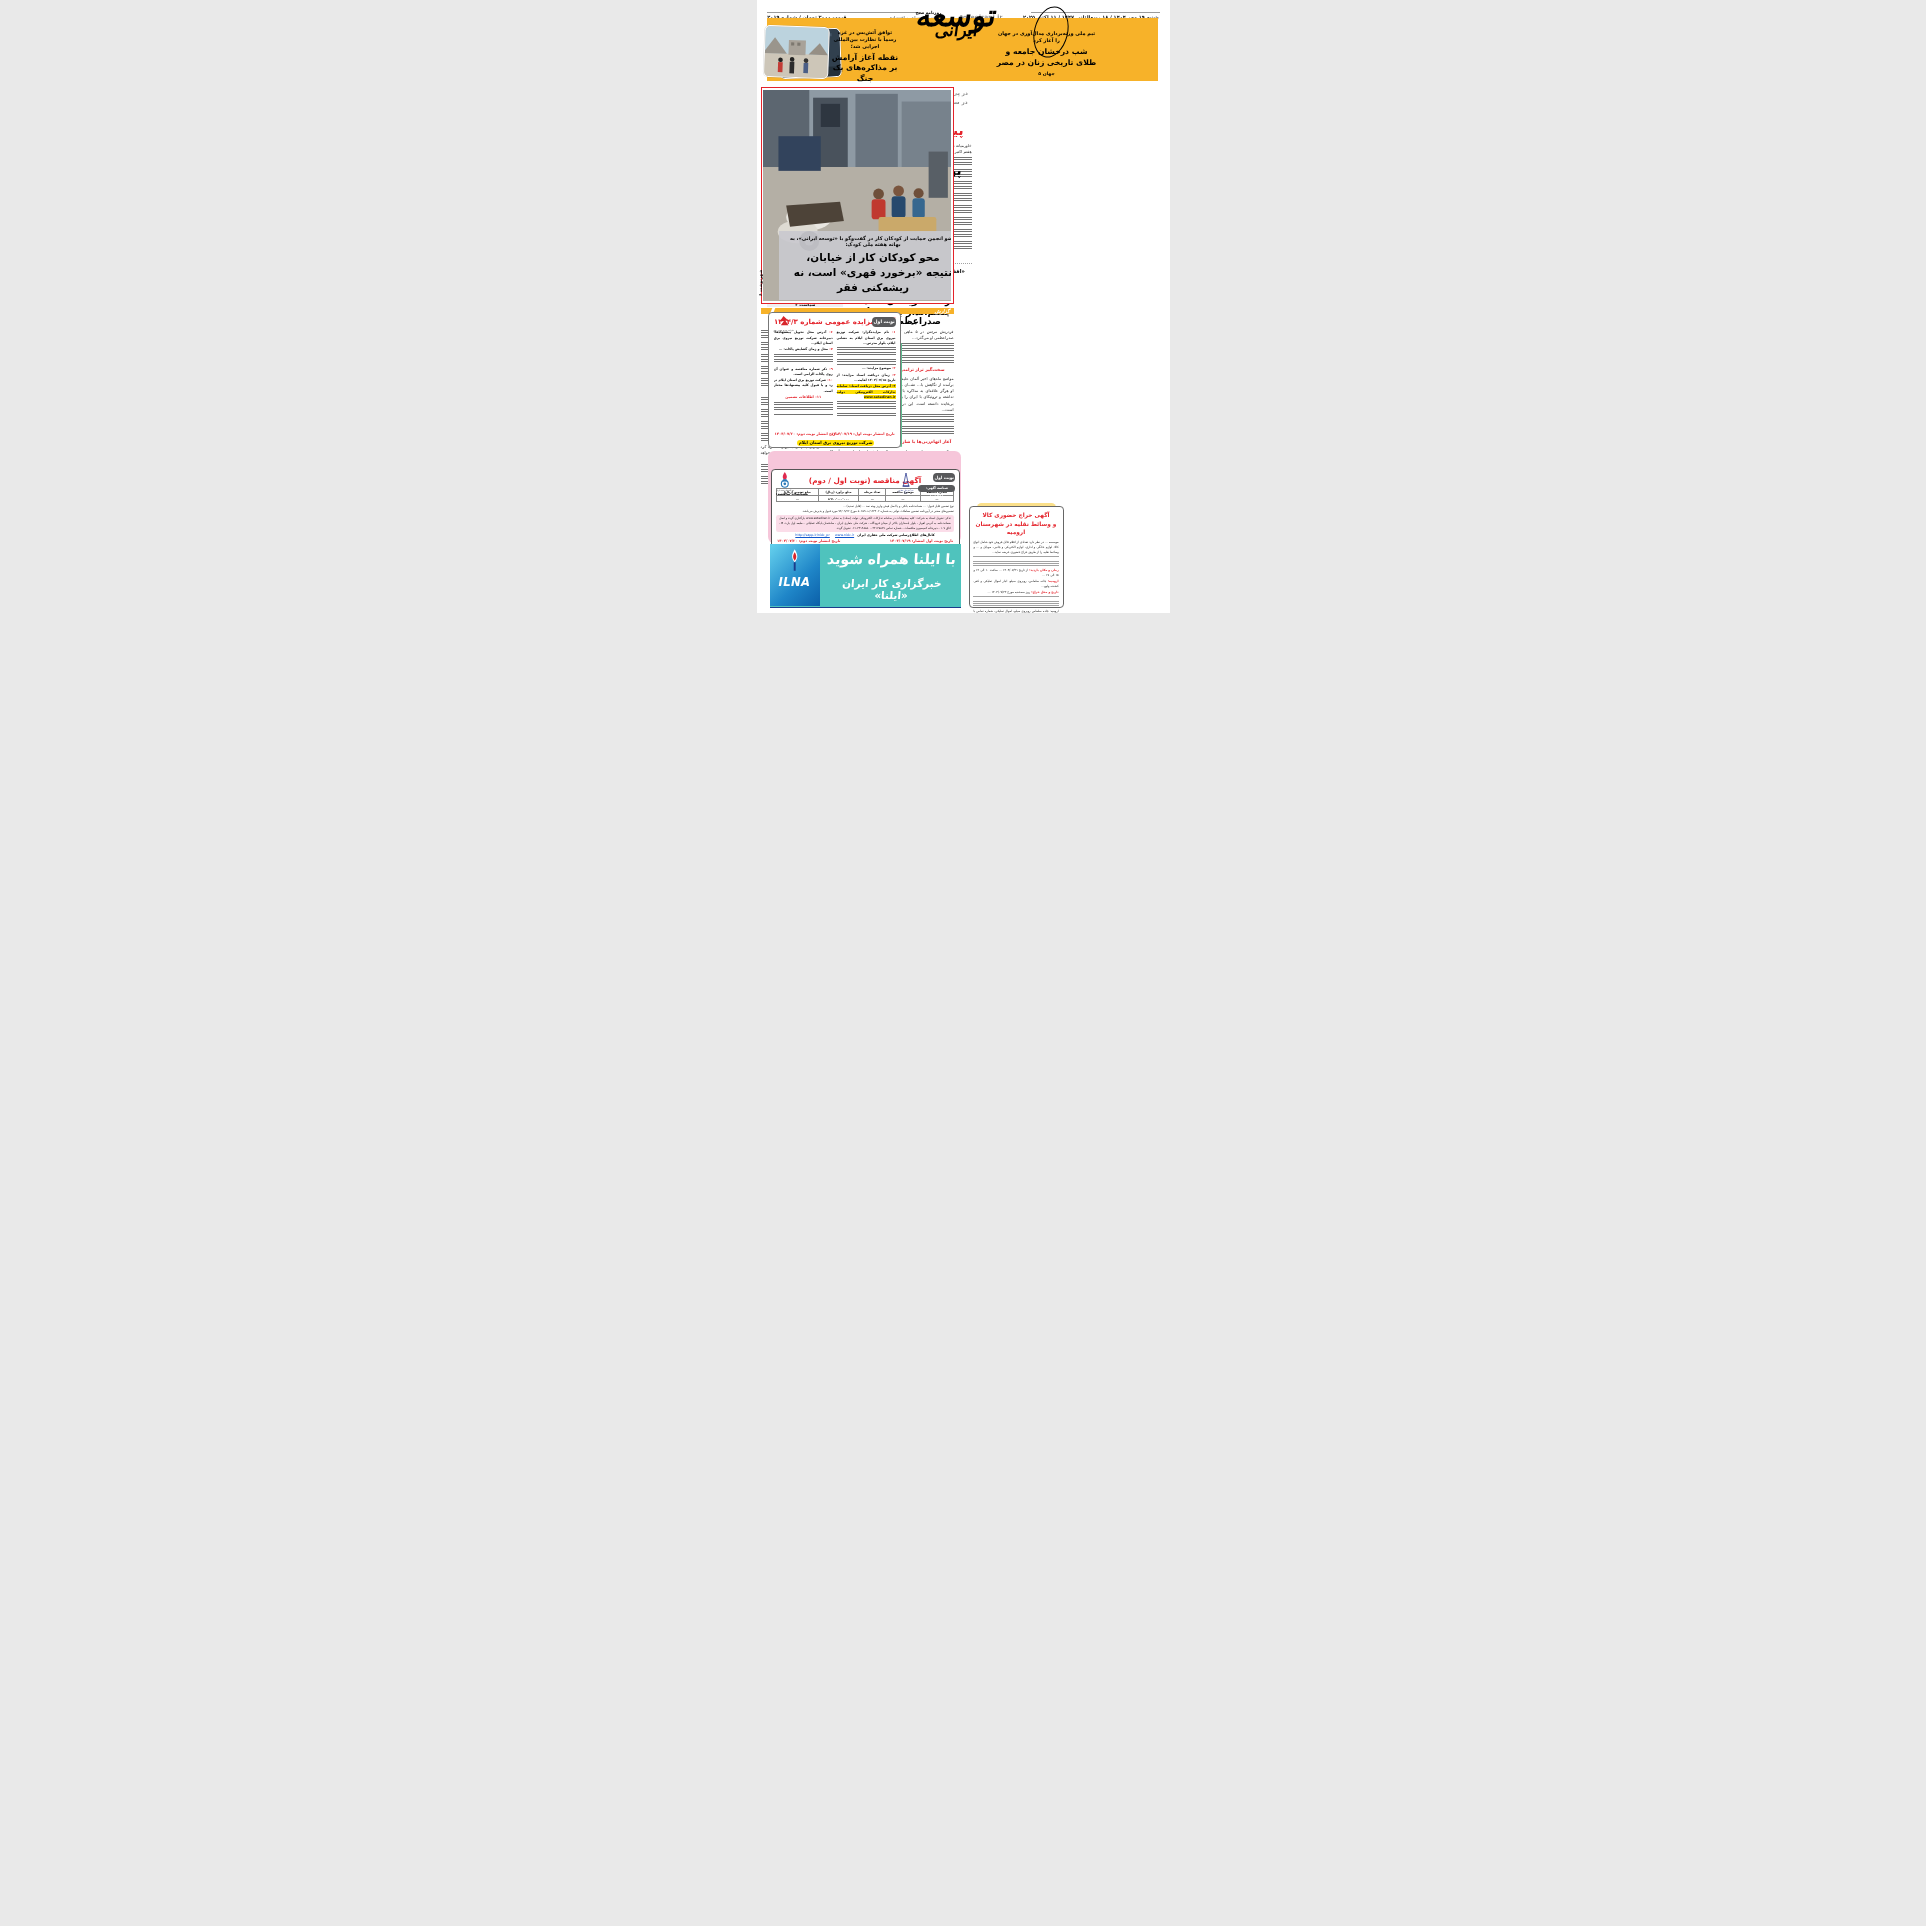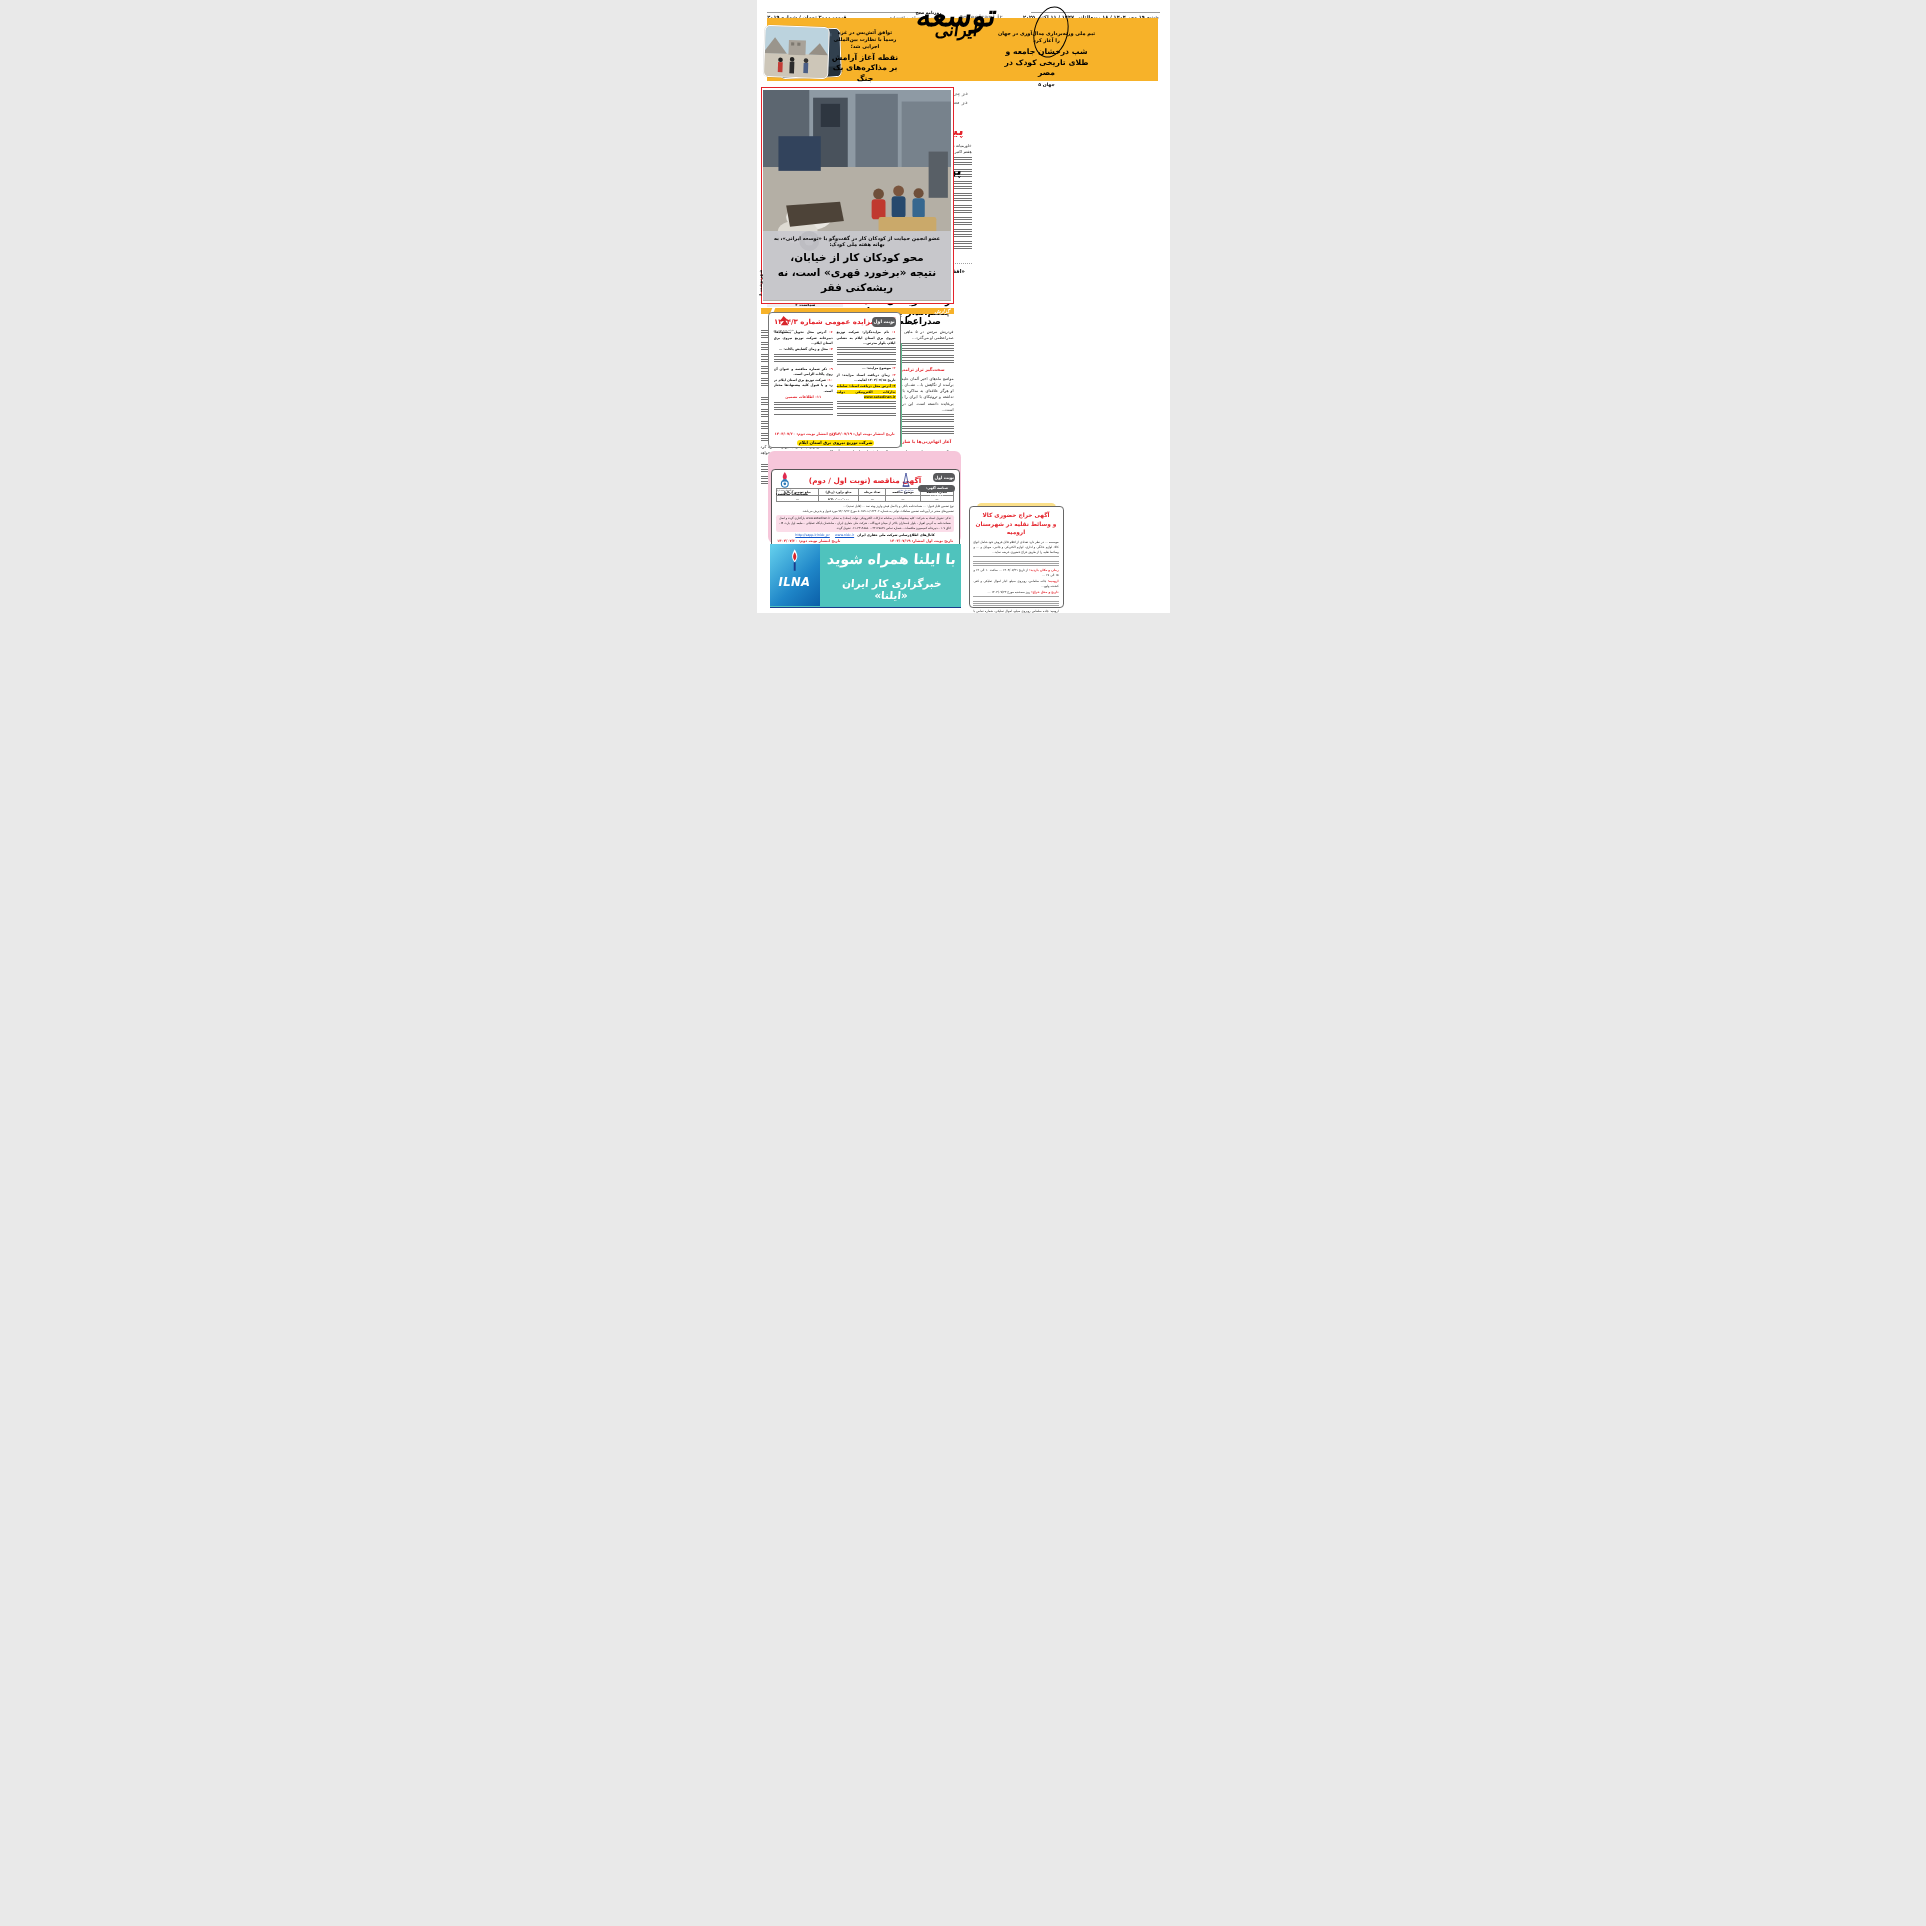--- a/index.html
+++ b/index.html
@@ -102,21 +102,21 @@
         <rect x="92" y="54" width="32" height="44" rx="6" fill="#3a73b5"></rect>
       <circle cx="52" cy="82" r="7" fill="#e8c24a"></circle>
         <circle cx="108" cy="78" r="7" fill="#e8c24a"></circle>
       <rect x="20" y="10" width="120" height="8" fill="#46586a"></rect>
     </svg>
   </div>
   <div class="abs ctr" style="right:73px;top:30px;width:100px;">
     <div class="banner-kicker">تیم ملی وزنه‌برداری مدال‌آوری در جهان را آغاز کرد</div>
     <div class="banner-head" style="margin-top:2.3px;">
       <div>شب درخشان جامعه و</div>
-      <div>طلای تاریخی کودک در مصر</div>
+      <div>طلای تاریخی زنان در مصر</div>
     </div>
     <div class="banner-tag">جهان ۵</div>
   </div>
 
   <div class="abs ctr" style="left:70px;top:28.5px;width:77px;">
     <div class="banner-kicker">
       <div>توافق آتش‌بس در غزه</div>
       <div>رسماً با نظارت بین‌المللی اجرایی شد؛</div>
     </div>
     <div class="banner-head" style="margin-top:2.3px;">
@@ -232,21 +232,21 @@
         <circle cx="300" cy="270" r="14" fill="#6e4f3a"></circle>
           <rect x="282" y="284" width="36" height="52" rx="8" fill="#c0392f"></rect>
         <circle cx="352" cy="262" r="14" fill="#7a553e"></circle>
           <rect x="334" y="276" width="36" height="56" rx="8" fill="#27496d"></rect>
         <circle cx="404" cy="268" r="13" fill="#6e4f3a"></circle>
           <rect x="388" y="281" width="32" height="52" rx="8" fill="#36678f"></rect>
         <rect x="300" y="330" width="150" height="40" rx="6" fill="#caa96a"></rect>
         <rect x="430" y="160" width="50" height="120" fill="#585f66"></rect>
       </svg>
 
-      <div class="abs ctr" style="left:0;bottom:1.5px;width:100%;padding:3.9px 5.4px 4.6px;background:rgba(201,201,206,.92);">
+      <div class="abs ctr" style="left:16px;bottom:1.5px;width:100%;padding:3.9px 5.4px 4.6px;background:rgba(201,201,206,.92);">
         <div class="cap-k">عضو انجمن حمایت از کودکان کار در گفت‌وگو با «توسعه ایرانی»، به بهانه هفته ملی کودک:</div>
         <div class="cap-h" style="margin-top:3.1px;">محو کودکان کار از خیابان،</div>
         <div class="cap-h">نتیجه «برخورد قهری» است، نه ریشه‌کنی فقر</div>
       </div>
     </div>
   </div>
   <div class="abs vert" style="left:1.5px;top:270px;height:31px;">شهرنوشت ۶</div>
 
   <div id="report-tab" class="abs" style="right:216px;top:308px;width:193px;height:6.2px;">
     <div class="report-label" style="position:absolute;right:3.9px;top:0.4px;">گزارش</div>

